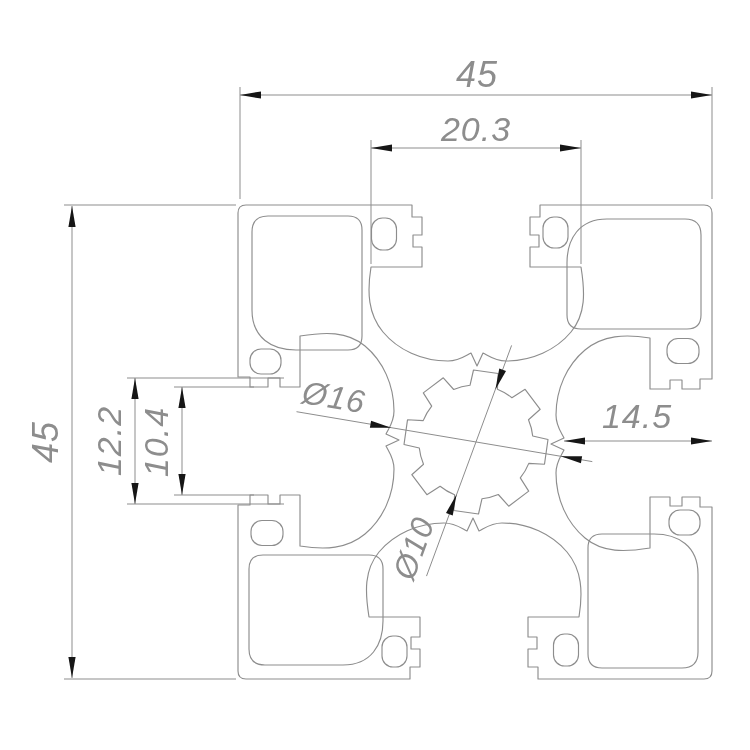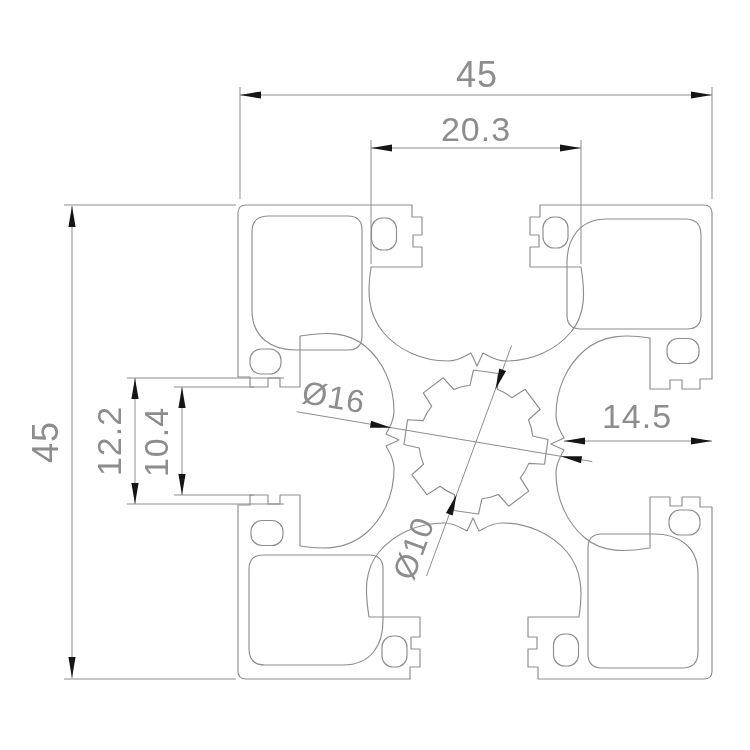--- a/index.html
+++ b/index.html
@@ -1,17 +1,17 @@
 <!DOCTYPE html>
 <html style="--line: #8d8d8d; --arrow: #161616; --text: #8d8d8d; --background: #ffffff;"><head>
 <meta charset="utf-8">
 <style>
   :root { --line:#8d8d8d; --arrow:#161616; --text:#8d8d8d; --background:#ffffff; }
   html,body { margin:0; padding:0; background:var(--background); }
-  .stage { width:654px; height:750px; position:relative; background:var(--background); }
+  .stage { width:654px; height:750px; position:relative; background:var(--background);font-style:italic; }
   svg { display:block; }
   .pl { fill:none; stroke:var(--line); stroke-width:1.15; stroke-linejoin:round; }
   .dl { fill:none; stroke:var(--line); stroke-width:1; }
   .ah { fill:var(--arrow); stroke:none; }
   .dt { fill:var(--text); font-family:"Liberation Sans", sans-serif; letter-spacing:1px; }
   .s36 { font-size:36px; } .s34 { font-size:34px; } .s32 { font-size:32px; }
 </style>
 </head>
 <body>
 

